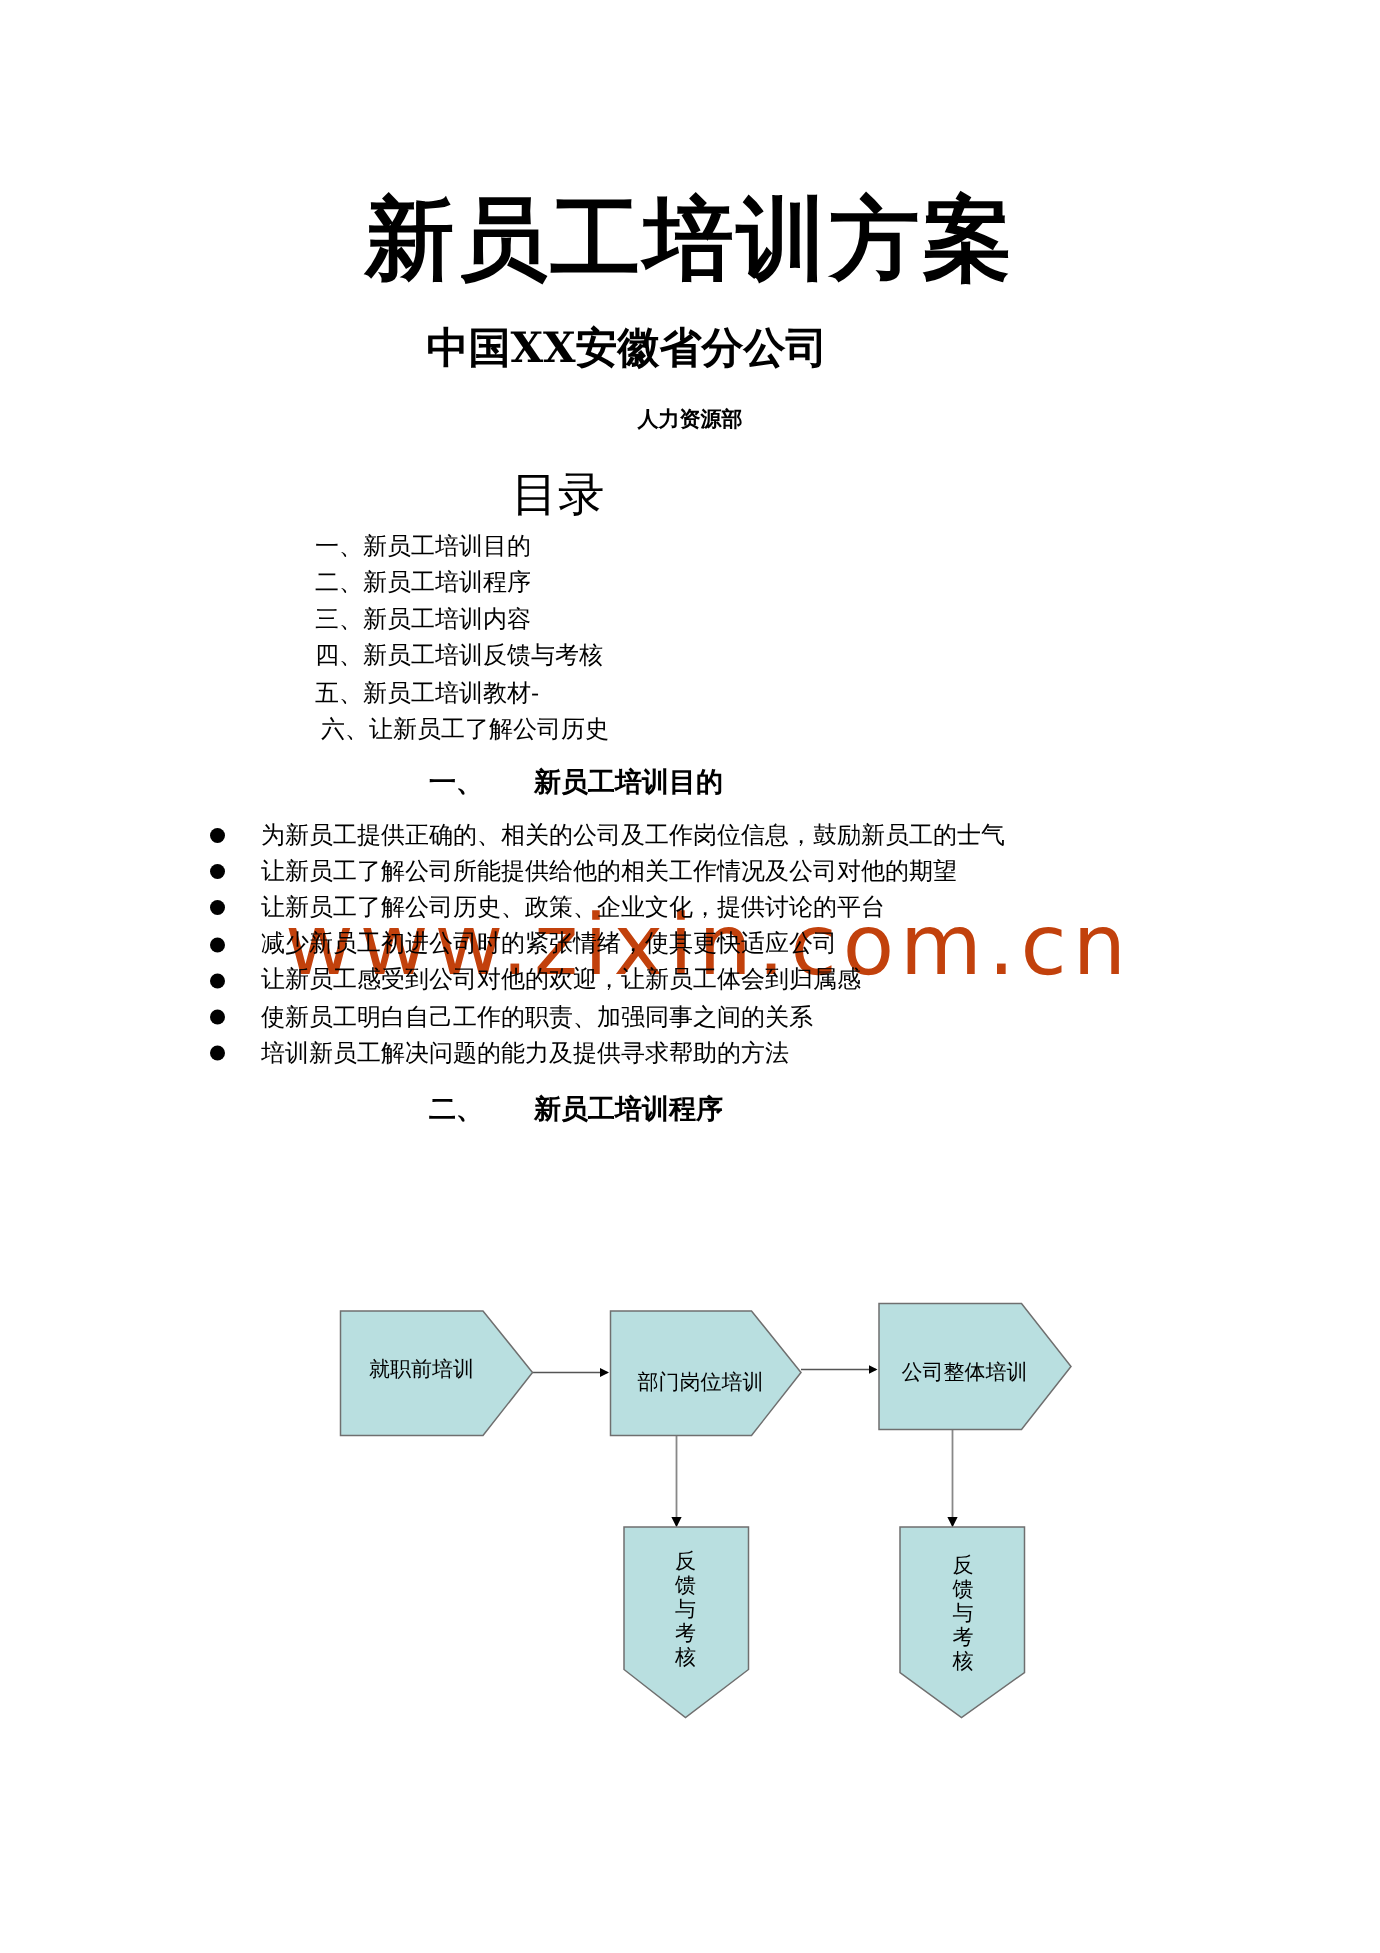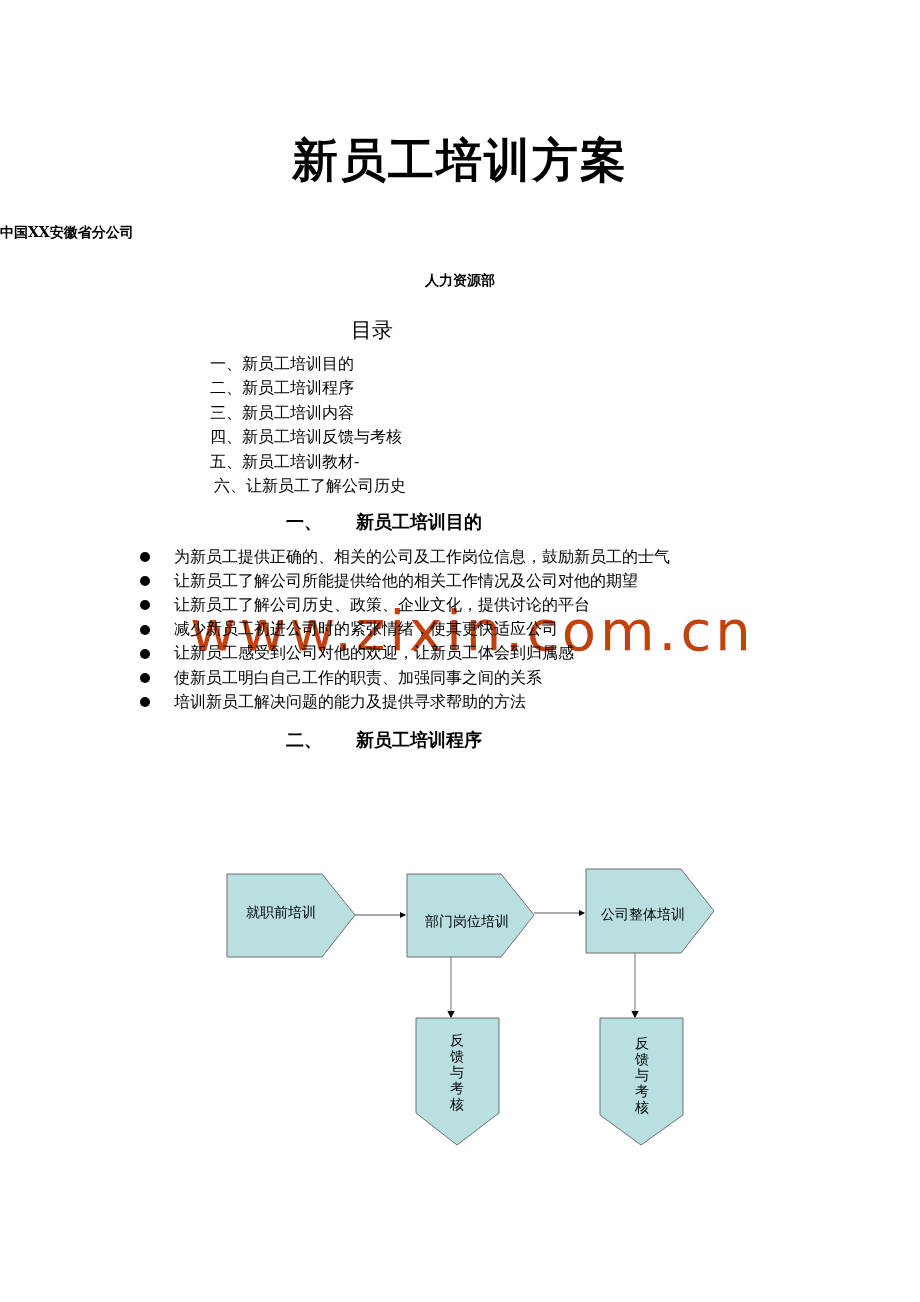--- a/index.html
+++ b/index.html
@@ -1,26 +1,26 @@
 <!DOCTYPE html>
 <html><head>
   <meta charset="utf-8">
   <style>
     html, body { margin: 0; padding: 0; background: #ffffff; }
     body { width: 920px; height: 1302px; position: relative; overflow: hidden;
            font-family: "DejaVu Serif", "Liberation Serif", serif; color: #000; }
     .abs { position: absolute; }
     .title { left: 0; width: 920px; top: 120px; text-align: center;
-             font-size: 46px; line-height: 80px; font-family: "DejaVu Serif", serif; font-weight: bold; letter-spacing: 2px; }
-    .subtitle { left: 0; width: 836px; top: 216px; 
-                font-size: 14px; line-height: 32px; font-weight: bold; }
+             font-size: 60px; line-height: 80px; font-family: "DejaVu Serif", serif; font-weight: bold; letter-spacing: 2px; }
+    .subtitle { left: 0; width: 836px; top: 216px; text-align: center;
+                font-size: 28px; line-height: 32px; font-weight: bold; }
     .dept { left: 0; width: 920px; top: 266px; text-align: center;
             font-size: 14px; line-height: 28px; font-weight: bold; }
     .toc-title { left: 0; width: 744px; top: 308px; text-align: center;
-                 font-size: 21px; line-height: 44px; font-family: Liberation Serif, serif; }
+                 font-size: 31px; line-height: 44px; font-family: Liberation Serif, serif; }
     .toc { left: 210px; top: 352px; }
     .toc-item { font-size: 16px; line-height: 24.4px; white-space: nowrap; }
     .toc-item.last { padding-left: 4px; }
     .sec-head { left: 0; width: 768px; text-align: center;
                 font-size: 18px; line-height: 28px; font-weight: bold;
                 font-family: "DejaVu Sans", sans-serif; }
     .sec-head .num { display: inline-block; margin-right: 34px; }
     .bullets { left: 138px; top: 545px; }
     .bullet-row { display: flex; align-items: center; height: 24.2px; }
     .dot { width: 10px; height: 10px; border-radius: 50%; background: #000; margin-right: 24px; margin-left: 2px; }

